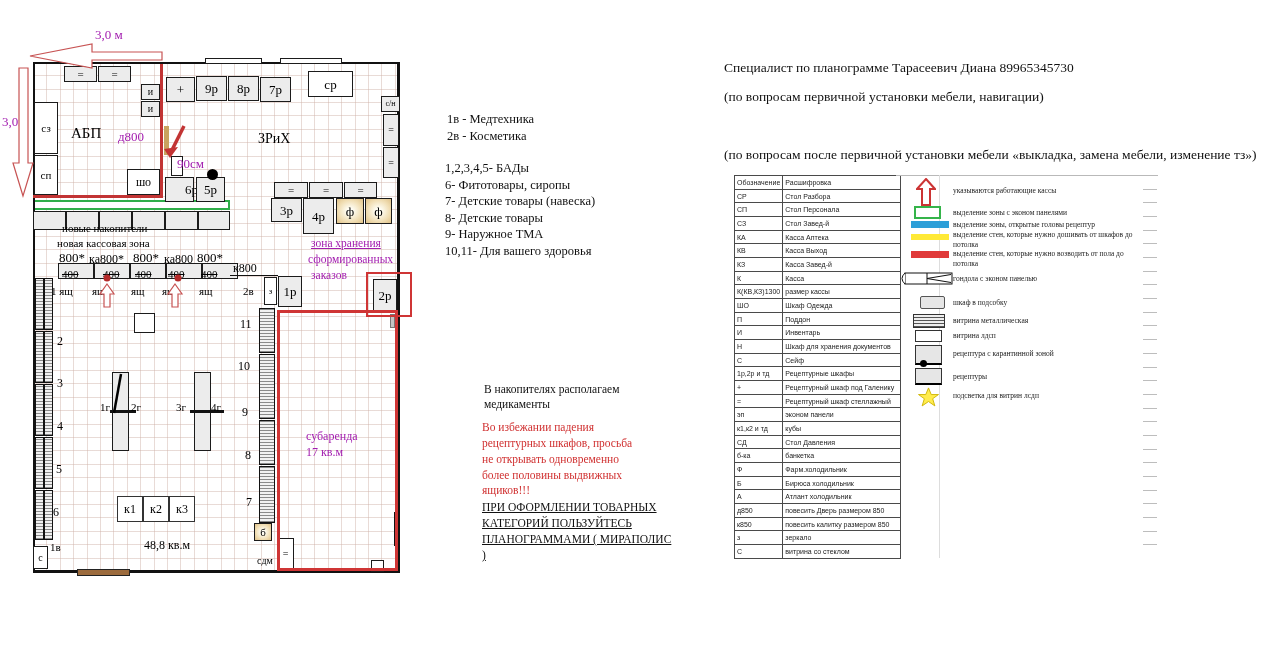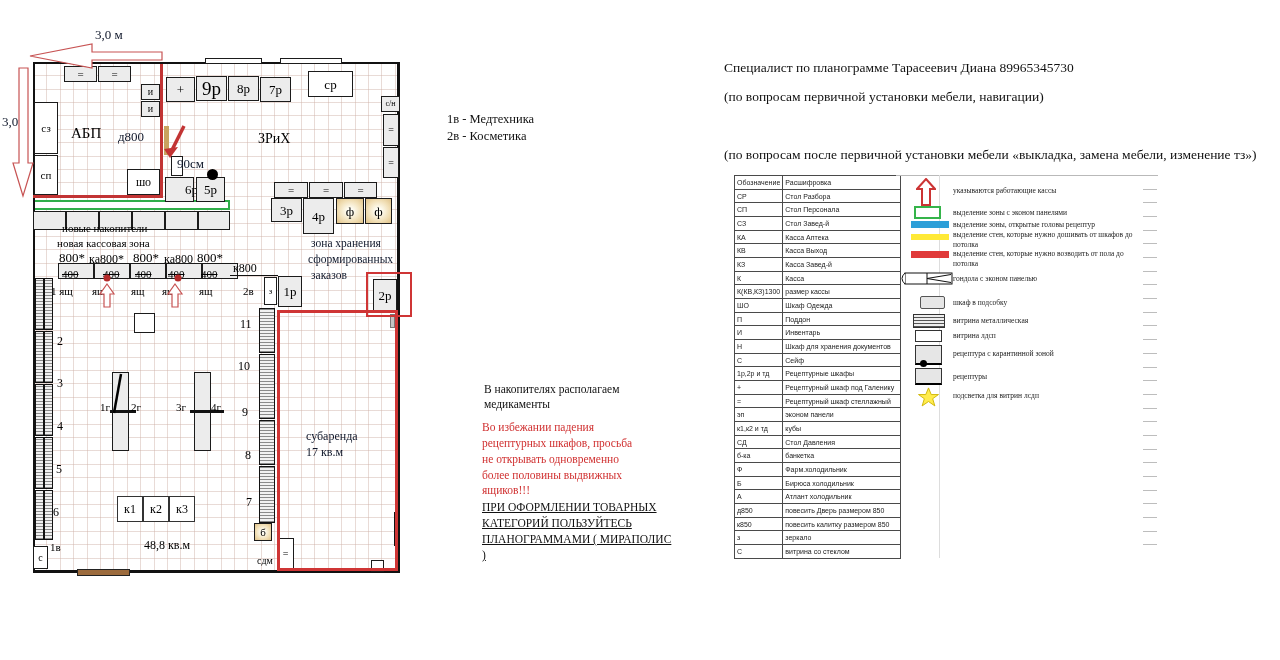--- a/index.html
+++ b/index.html
@@ -26,21 +26,21 @@
   .k-hline, .k-vline, .k-black { background:#111; border:none; }
   .k-rline { background:#c23434; border:none; z-index:3; }
   .k-rbox  { border:3px solid #cf3535; background:transparent; z-index:3; }
   .k-rbox2 { border:2px solid #cf3535; background:transparent; z-index:3; }
   .k-gbar  { border:2px solid #2fae49; background:#fff; z-index:1; }
   .k-tan   { background:#c9a35f; border:none; }
   .k-gray  { background:#c4c4c4; border:1px solid #777; }
   .k-dot   { background:#000; border:none; border-radius:50%; }
   .k-bench { background:#9c6b3d; border:1px solid #222; }
   .ptxt { position:absolute; z-index:4; white-space:nowrap; line-height:1.05; }
-  .ptxt.red { color:#0f172a; }
+  .ptxt.red { color:#a21caf; }
   .ptxt.strike { text-decoration:line-through; }
   #plan-svg { position:absolute; left:0; top:0; width:430px; height:660px;
               z-index:5; pointer-events:none; }
 
   
   .mid-abs { position:absolute; font-size:12.5px; color:#111; }
   #store-address { left:434px; top:61px; width:292px; line-height:1.3; font-size:13px; white-space:pre-line; }
   #mid-g1 { left:447px; top:111px; line-height:16.6px; }
   #mid-g2 { left:445px; top:160px; line-height:16.6px; }
   #mid-g3 { left:445px; top:275px; line-height:16.6px; }
@@ -99,21 +99,21 @@
         <div class="pr k-white" style="left: 205px; top: 58px; width: 57px; height: 6px;"></div>
         <div class="pr k-white" style="left: 280px; top: 58px; width: 62px; height: 6px;"></div>
         <div class="pr k-rline" style="left: 160px; top: 64px; width: 3px; height: 134px;"></div>
         <div class="pr k-rline" style="left: 33px; top: 195px; width: 130px; height: 3px;"></div>
         <div class="pr k-gbar" style="left: 33px; top: 200px; width: 197px; height: 10px;"></div>
         <div class="pr k-shelf" style="left: 64px; top: 66px; width: 33px; height: 16px; font-size: 11px;">=</div>
         <div class="pr k-shelf" style="left: 98px; top: 66px; width: 33px; height: 16px; font-size: 11px;">=</div>
         <div class="pr k-shelf" style="left: 141px; top: 84px; width: 19px; height: 16px; font-size: 10px;">и</div>
         <div class="pr k-shelf" style="left: 141px; top: 101px; width: 19px; height: 16px; font-size: 10px;">и</div>
         <div class="pr k-shelf" style="left: 166px; top: 77px; width: 29px; height: 25px; font-size: 13px;">+</div>
-        <div class="pr k-shelf" style="left: 196px; top: 76px; width: 31px; height: 25px; font-size: 19px;">9р</div>
+        <div class="pr k-shelf" style="left: 196px; top: 76px; width: 31px; height: 25px; font-size: 13px;">9р</div>
         <div class="pr k-shelf" style="left: 228px; top: 76px; width: 31px; height: 25px; font-size: 13px;">8р</div>
         <div class="pr k-shelf" style="left: 260px; top: 77px; width: 31px; height: 25px; font-size: 13px;">7р</div>
         <div class="pr k-white" style="left: 308px; top: 71px; width: 45px; height: 26px; font-size: 13px;">ср</div>
         <div class="pr k-shelf" style="left: 381px; top: 96px; width: 19px; height: 16px; font-size: 8px;">с/н</div>
         <div class="pr k-shelf" style="left: 383px; top: 114px; width: 16px; height: 32px; font-size: 10px;">=</div>
         <div class="pr k-shelf" style="left: 383px; top: 147px; width: 16px; height: 31px; font-size: 10px;">=</div>
         <div class="pr k-white" style="left: 34px; top: 102px; width: 24px; height: 52px; font-size: 11px;">сз</div>
         <div class="pr k-white" style="left: 34px; top: 155px; width: 24px; height: 40px; font-size: 11px;">сп</div>
         <div class="pr k-white" style="left: 127px; top: 169px; width: 33px; height: 26px; font-size: 12px;">шо</div>
         <div class="pr k-tan" style="left: 164px; top: 126px; width: 5px; height: 29px;"></div>
@@ -196,21 +196,21 @@
         <span class="ptxt strike" style="left: 103px; top: 269px; font-size: 11px;">400</span>
         <span class="ptxt strike" style="left: 135px; top: 269px; font-size: 11px;">400</span>
         <span class="ptxt strike" style="left: 168px; top: 269px; font-size: 11px;">400</span>
         <span class="ptxt strike" style="left: 201px; top: 269px; font-size: 11px;">400</span>
         <span class="ptxt" style="left: 51px; top: 286px; font-size: 11px;">1 ящ</span>
         <span class="ptxt" style="left: 92px; top: 286px; font-size: 11px;">ящ</span>
         <span class="ptxt" style="left: 131px; top: 286px; font-size: 11px;">ящ</span>
         <span class="ptxt" style="left: 162px; top: 286px; font-size: 11px;">ящ</span>
         <span class="ptxt" style="left: 199px; top: 286px; font-size: 11px;">ящ</span>
         <span class="ptxt" style="left: 243px; top: 286px; font-size: 11px;">2в</span>
-        <span class="ptxt red" style="left: 311px; top: 237px; font-size: 11.5px;">зона хранения</span>
+        <span class="ptxt red" style="left: 311px; top: 237px; font-size: 11.5px; text-decoration: underline;">зона хранения</span>
         <span class="ptxt red" style="left: 308px; top: 253px; font-size: 11.5px;">сформированных</span>
         <span class="ptxt red" style="left: 311px; top: 269px; font-size: 11.5px;">заказов</span>
         <span class="ptxt red" style="left: 306px; top: 430px; font-size: 12px;">субаренда</span>
         <span class="ptxt red" style="left: 306px; top: 446px; font-size: 12px;">17 кв.м</span>
         <span class="ptxt" style="left: 57px; top: 335px; font-size: 12px;">2</span>
         <span class="ptxt" style="left: 57px; top: 377px; font-size: 12px;">3</span>
         <span class="ptxt" style="left: 57px; top: 420px; font-size: 12px;">4</span>
         <span class="ptxt" style="left: 56px; top: 463px; font-size: 12px;">5</span>
         <span class="ptxt" style="left: 53px; top: 506px; font-size: 12px;">6</span>
         <span class="ptxt" style="left: 240px; top: 318px; font-size: 12px; text-align: center;">11</span>
@@ -242,20 +242,28 @@
       <circle cx="178" cy="278" r="3.5" fill="#b52b2b"></circle>
 
       <line x1="121" y1="374" x2="114" y2="413" stroke="#000" stroke-width="2.5"></line>
     </svg>
   </div>
 
   <div class="mid-abs" id="mid-g1">
       <div>1в - Медтехника</div>
       <div>2в - Косметика</div>
     </div>
+  <div class="mid-abs" id="mid-g2">
+      <div>1,2,3,4,5- БАДы</div>
+      <div>6- Фитотовары, сиропы</div>
+      <div>7- Детские товары (навеска)</div>
+      <div>8- Детские товары</div>
+      <div>9- Наружное ТМА</div>
+      <div>10,11- Для вашего здоровья</div>
+    </div>
   <div class="mid-abs" id="note-black">В накопителях располагаем
 медикаменты</div>
   <div class="mid-abs" id="note-red">Во избежании падения
 рецептурных шкафов, просьба
 не открывать одновременно
 более половины выдвижных
 ящиков!!!</div>
   <div class="mid-abs" id="note-underline">ПРИ ОФОРМЛЕНИИ ТОВАРНЫХ
 КАТЕГОРИЙ ПОЛЬЗУЙТЕСЬ
 ПЛАНОГРАММАМИ ( МИРАПОЛИС )</div>

